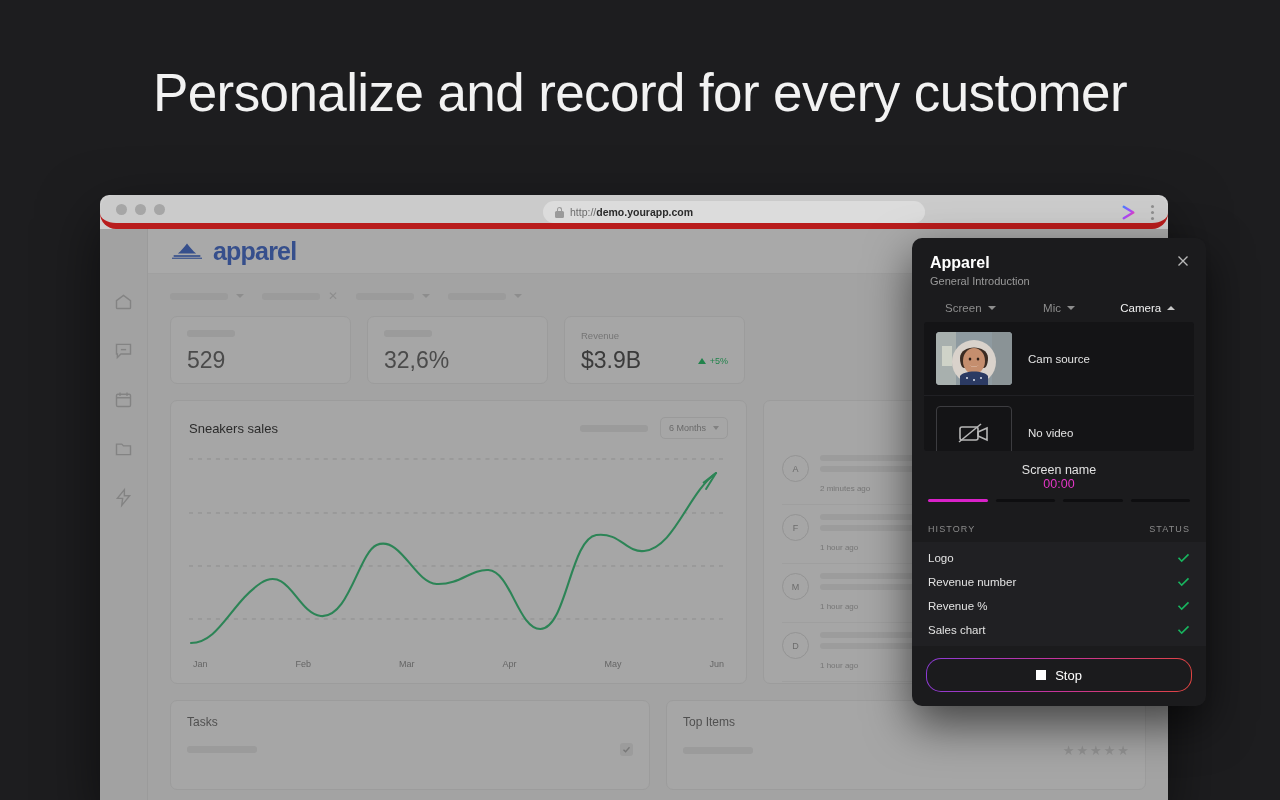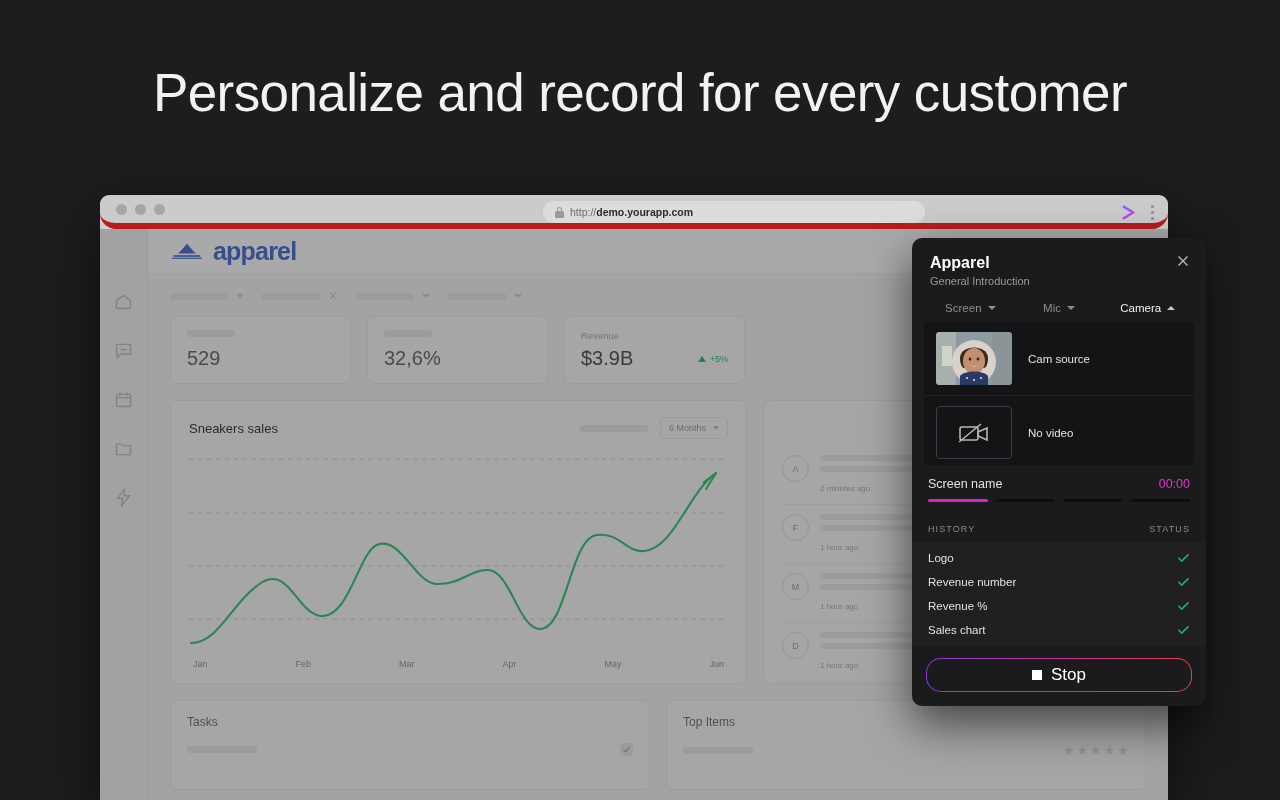--- a/index.html
+++ b/index.html
@@ -85,21 +85,21 @@
   .filters { display: flex; align-items: center; gap: 8px; margin-bottom: 14px; }
   .f-pill { height: 7px; width: 58px; background: #bbb; border-radius: 3px; }
   .f-caret { width: 0; height: 0; border-left: 4px solid transparent; border-right: 4px solid transparent; border-top: 4px solid #aaa; margin-right: 10px; }
   .f-x { color: #aaa; font-size: 12px; margin-right: 10px; line-height: 1; }
 
   .grid-top { display: flex; gap: 16px; }
   .card { background: #c9c9c9; border: 1px solid #bdbdbd; border-radius: 7px; }
   .stat { width: 181px; height: 68px; padding: 13px 16px; }
   .stat .skel { width: 48px; height: 7px; background: #bbb; border-radius: 3px; margin-bottom: 10px; }
   .stat .lbl { font-size: 9.5px; color: #8b8b8b; margin-bottom: 6px; }
-  .stat .big { font-size: 20px; color: #555; }
+  .stat .big { font-size: 23px; color: #555; }
   .stat .big.dark { color: #404040; font-weight: 500; }
   .stat .row { display: flex; align-items: center; justify-content: space-between; }
   .delta { display: flex; align-items: center; gap: 4px; font-size: 9px; color: #1f9d55; }
   .tri { width: 0; height: 0; border-left: 4px solid transparent; border-right: 4px solid transparent; border-bottom: 6px solid #1f9d55; }
 
   .mid-row { display: flex; gap: 16px; margin-top: 16px; }
   .chart-card { width: 577px; height: 284px; padding: 16px 18px 8px 18px; position: relative; }
   .chart-head { display: flex; align-items: center; justify-content: space-between; }
   .chart-title { font-size: 13px; color: #2c2c2c; font-weight: 500; }
   .chart-head-right { display: flex; align-items: center; gap: 12px; }
@@ -155,37 +155,37 @@
   .caret-d { width: 0; height: 0; border-left: 4px solid transparent; border-right: 4px solid transparent; border-top: 4px solid #8d8d8d; }
   .caret-u { width: 0; height: 0; border-left: 4px solid transparent; border-right: 4px solid transparent; border-bottom: 4px solid #c8c8c8; }
 
   .sources { background: #141416; margin: 0 12px; border-radius: 3px; overflow: hidden; }
   .src { display: flex; align-items: center; gap: 16px; padding: 10px 12px; }
   .src + .src { border-top: 1px solid #202024; }
   .thumb { width: 76px; height: 53px; border-radius: 4px; overflow: hidden; flex: none; position: relative; background: #9aa0a6; }
   .thumb.empty { background: transparent; border: 1px solid #3c3c40; display: flex; align-items: center; justify-content: center; }
   .src-label { font-size: 11.5px; color: #e3e3e3; }
 
-  .sname-row { display: flex; align-items: center; justify-content: space-between; padding: 12px 16px 0 16px; }
+  .sname-row { display: flex; align-items: center; justify-content: space-between; padding: 12px 16px 0 16px; flex-direction: column; }
   .sname { font-size: 12.5px; color: #e0e0e0; }
   .timer { font-size: 12.5px; color: #e536c8; }
   .segs { display: flex; gap: 8px; padding: 8px 16px 14px 16px; }
   .seg { flex: 1; height: 3px; border-radius: 2px; background: #0e0e10; }
   .seg.on { background: #d921c8; }
 
   .hist-head { display: flex; justify-content: space-between; padding: 8px 16px; font-size: 9px; letter-spacing: 1.1px; color: #8b8b8b; }
   .hist-list { background: #202023; padding: 4px 0; }
   .hist-row { display: flex; align-items: center; justify-content: space-between; padding: 6px 16px; font-size: 11.5px; color: #e2e2e2; gap: 20px; }
   .tick { width: 13px; height: 10px; }
 
   .panel-foot { margin-top: auto; padding: 12px 14px 14px 14px; }
   .stop-btn {
     height: 34px; border-radius: 15px;
     display: flex; align-items: center; justify-content: center; gap: 9px;
-    font-size: 17px; color: #fff;
+    font-size: 13px; color: #fff;
     background:
       linear-gradient(#1b1b1d,#1b1b1d) padding-box,
       linear-gradient(100deg,#8b3bd6,#c7339a,#e0443f) border-box;
     border: 1px solid transparent;
   }
   .stop-sq { width: 10px; height: 10px; background: #fff; }
 </style>
 </head>
 <body>
 

